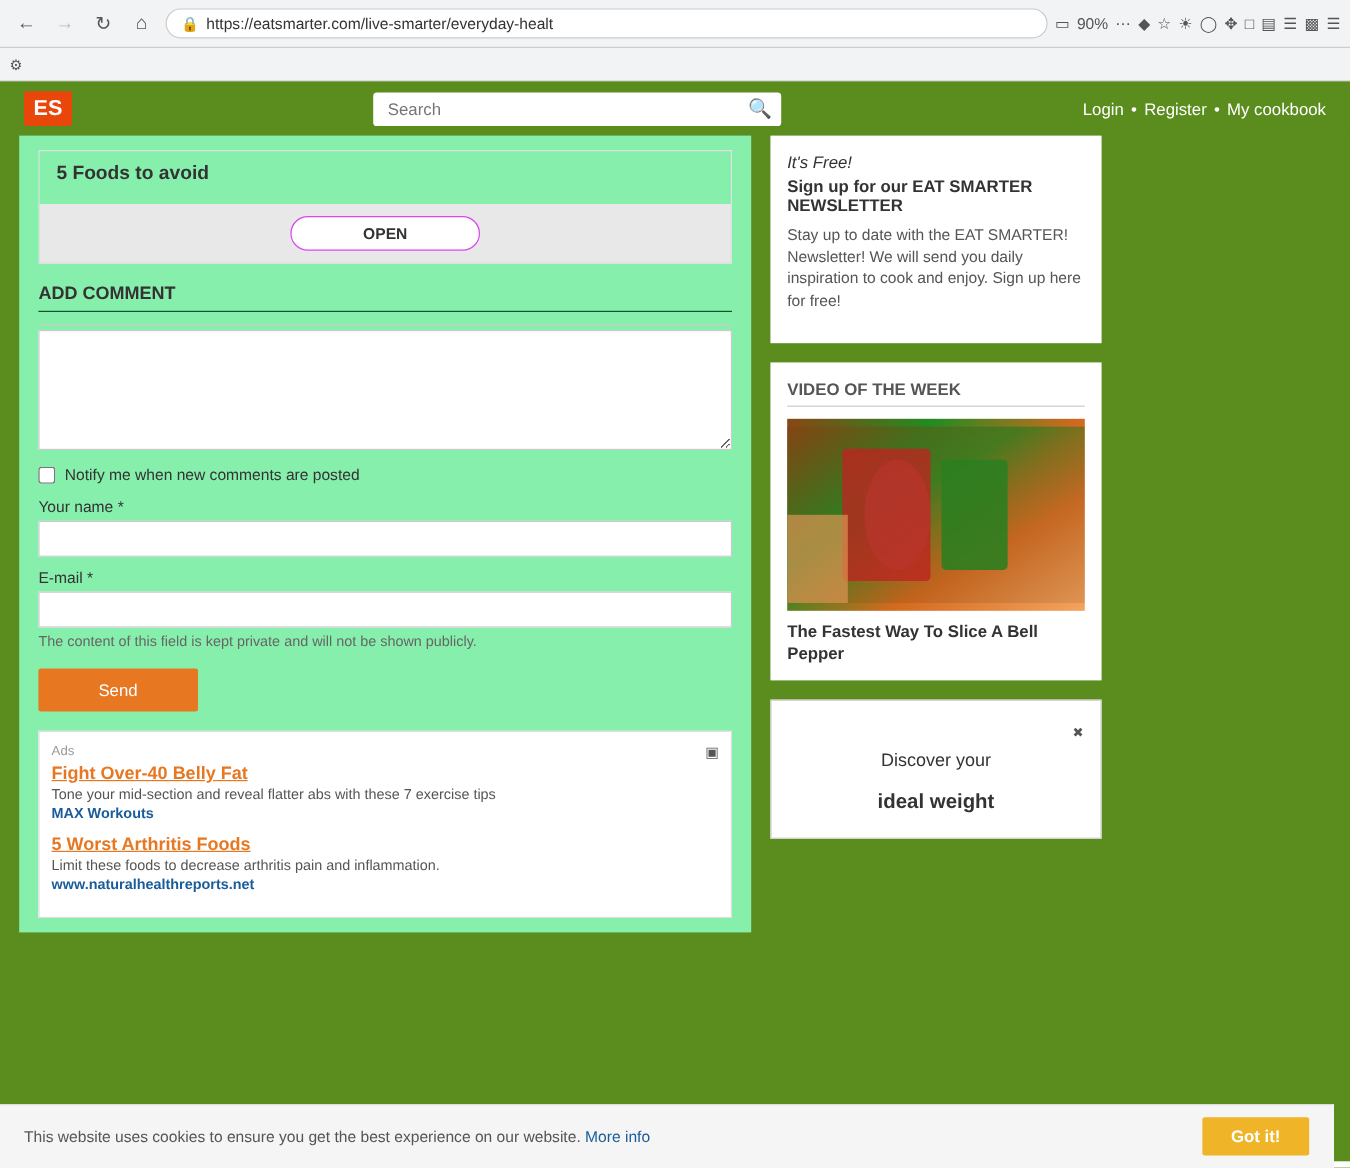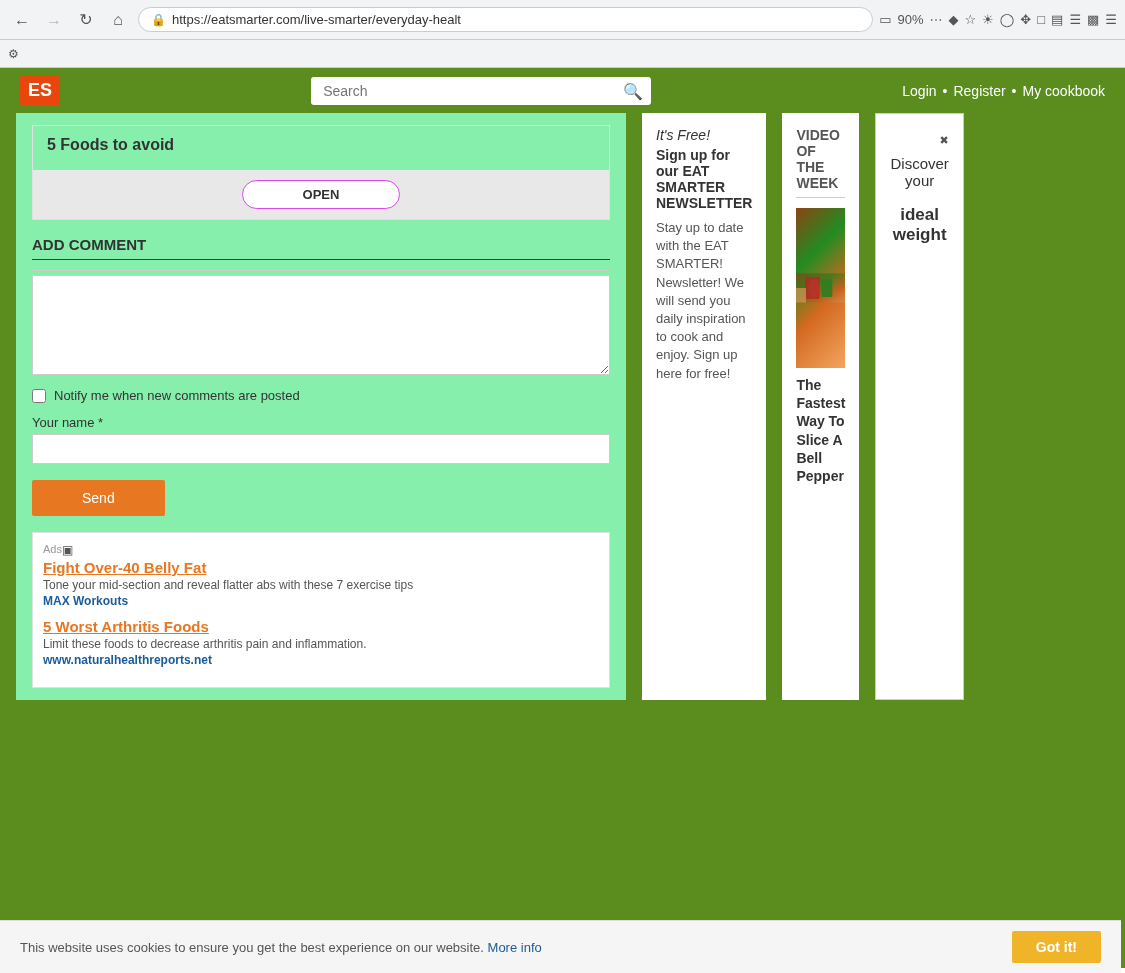--- a/index.html
+++ b/index.html
@@ -179,33 +179,33 @@
       padding: 10px 50px;
       font-size: 14px;
       cursor: pointer;
       border-radius: 2px;
       margin-top: 6px;
     }
 
     
     .ads-section { margin-top: 16px; border: 1px solid #e0e0e0; padding: 10px; background: #fff; }
     .ads-label { font-size: 11px; color: #999; margin-bottom: 4px; }
-    .ads-header { display: flex; align-items: flex-start; }
+    .ads-header { display: flex; justify-content: space-between; align-items: flex-start; }
     .ads-close { font-size: 12px; color: #555; cursor: pointer; }
     .ad-item { margin-bottom: 10px; }
     .ad-title { font-size: 15px; font-weight: bold; color: #e87722; text-decoration: underline; cursor: pointer; }
     .ad-desc { font-size: 12px; color: #555; margin-top: 2px; }
     .ad-link { font-size: 12px; color: #1a5c9a; font-weight: bold; text-decoration: none; }
 
     
     .right-sidebar {
-      width: 300px;
+      width: 276px;
       margin-left: 16px;
       display: flex;
-      flex-direction: row;
+      flex-direction: column;
       gap: 16px;
     }
 
     .newsletter-box {
       background: #fff;
       padding: 14px;
     }
     .newsletter-free { font-size: 14px; color: #333; font-style: italic; margin-bottom: 4px; }
     .newsletter-title { font-size: 14px; font-weight: bold; color: #333; margin-bottom: 8px; }
     .newsletter-desc { font-size: 13px; color: #555; line-height: 1.4; margin-bottom: 12px; }
@@ -248,21 +248,21 @@
       text-align: center;
     }
     .ideal-weight-header { display: flex; justify-content: flex-end; margin-bottom: 8px; }
     .ideal-weight-close { font-size: 11px; color: #555; cursor: pointer; }
     .ideal-weight-text { font-size: 15px; color: #333; margin-bottom: 16px; }
     .ideal-weight-bold { font-size: 17px; font-weight: bold; color: #333; }
 
     
     .cookie-bar {
       position: fixed;
-      bottom: 0; left: 0; right: 4px;
+      bottom: 0; left: 0; right: 14px;
       background: #f5f5f5;
       border-top: 1px solid #ddd;
       padding: 10px 20px;
       display: flex; align-items: center; justify-content: space-between;
       font-size: 13px; color: #555;
       z-index: 1000;
     }
     .cookie-text { flex: 1; }
     .cookie-link { color: #1a5c9a; text-decoration: none; }
     .got-it-btn {
@@ -355,20 +355,28 @@
         </div>
 
         <div class="form-field">
           <label class="field-label">
             <span>Your name</span>
             <span class="required">*</span>
           </label>
           <input type="text" class="form-input" style="">
         </div>
 
+        <div class="form-field">
+          <label class="field-label">
+            <span>E-mail</span>
+            <span class="required">*</span>
+          </label>
+          <input type="email" class="form-input" style="">
+          <div class="field-hint">The content of this field is kept private and will not be shown publicly.</div>
+        </div>
 
         <button class="send-btn">Send</button>
       </div>
 
       <div class="ads-section">
         <div class="ads-header">
           <span class="ads-label">Ads</span>
           <span class="ads-close">▣</span>
         </div>
         <div class="ad-item">

